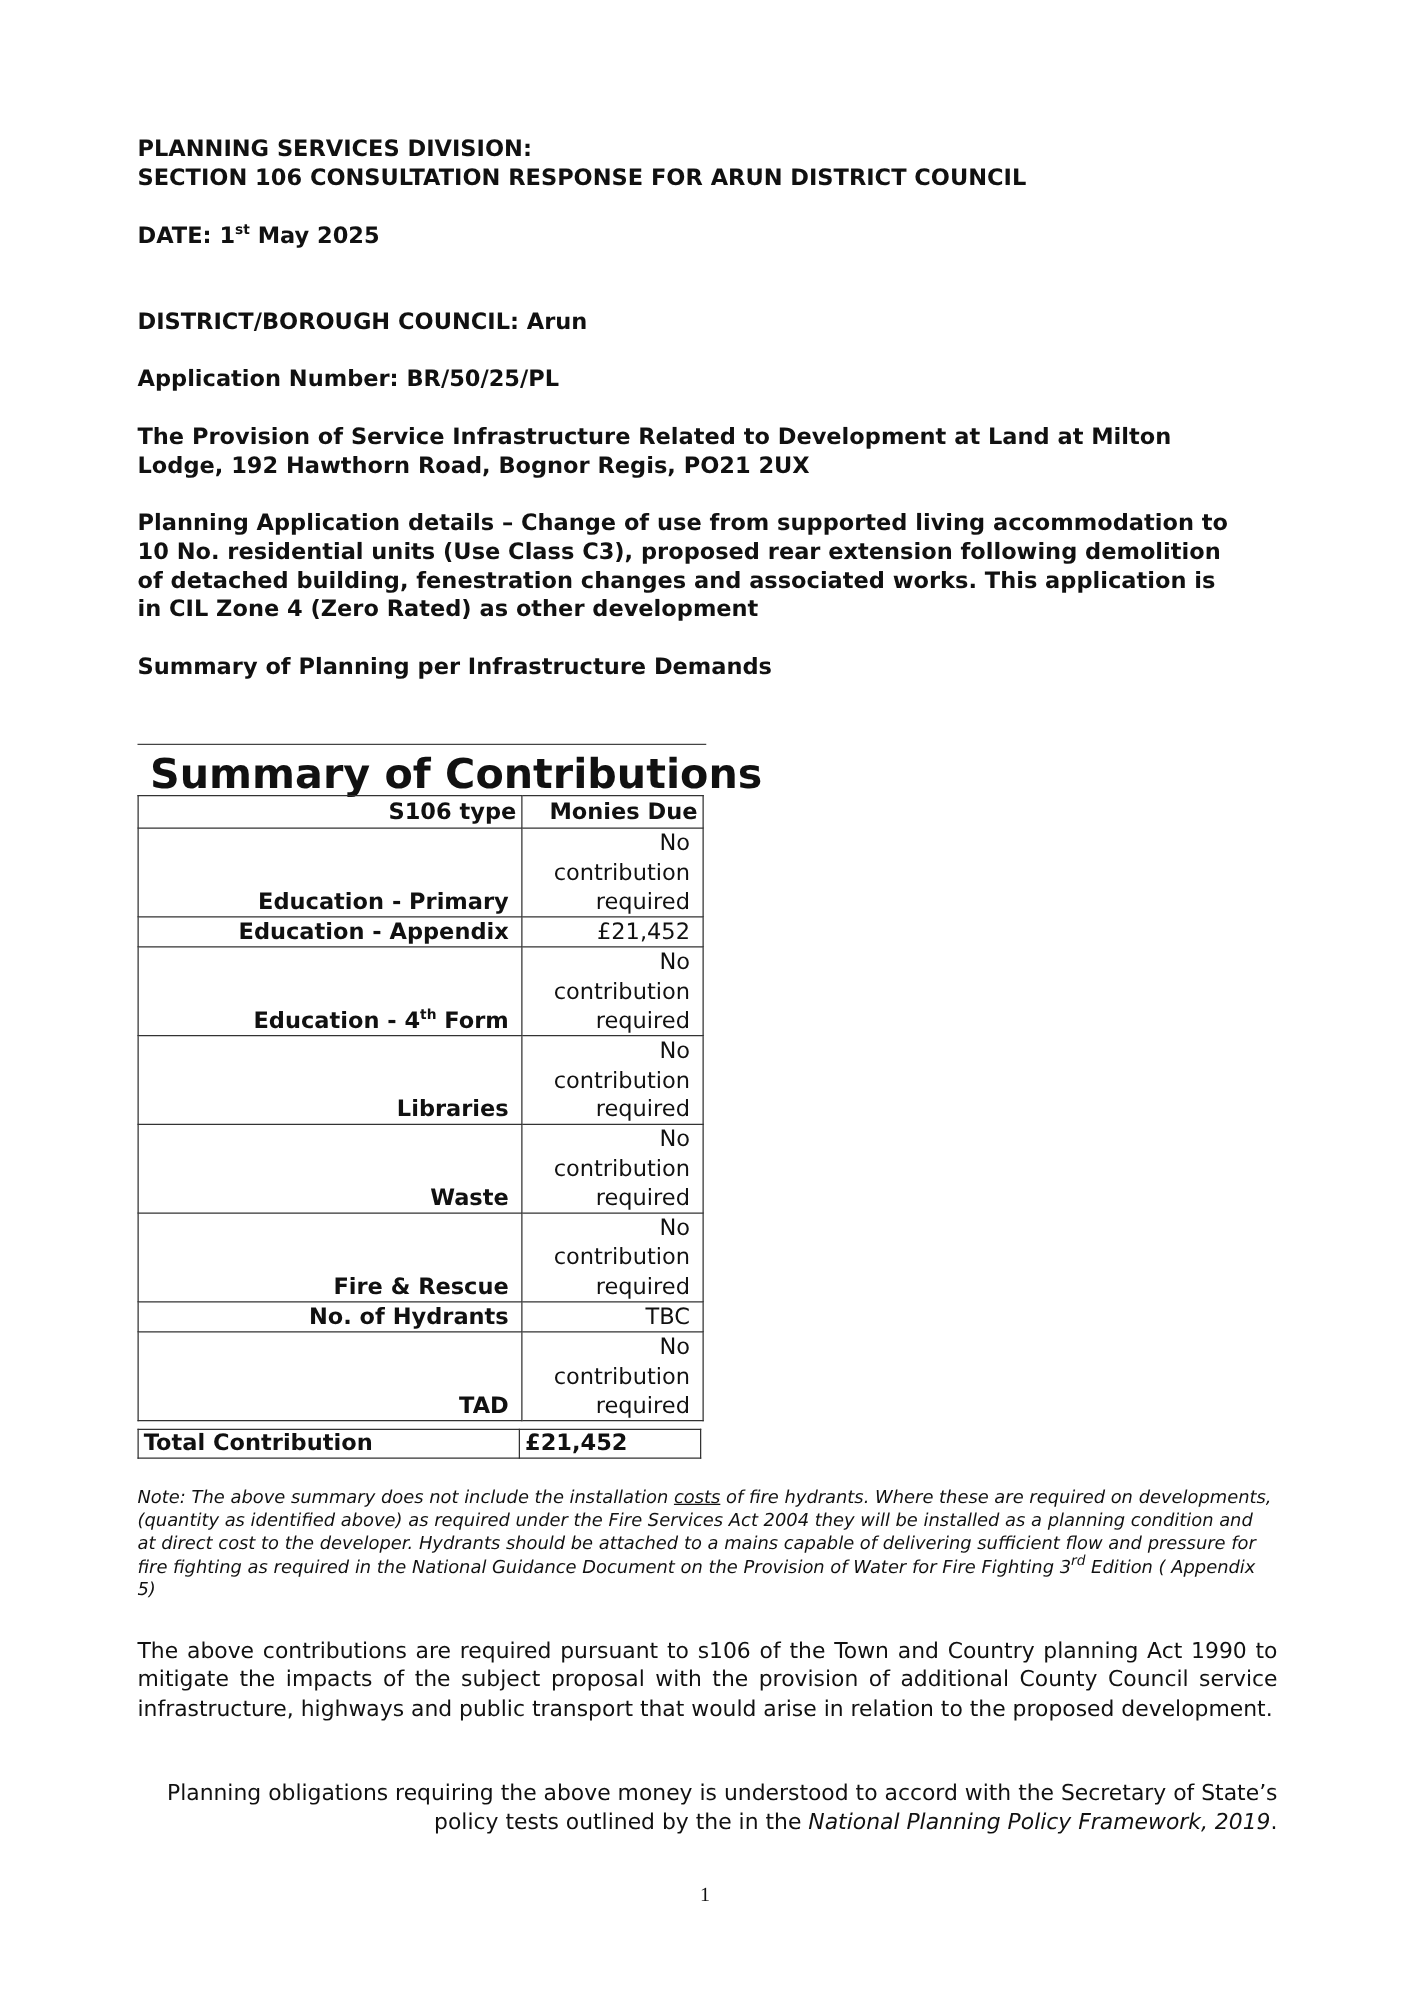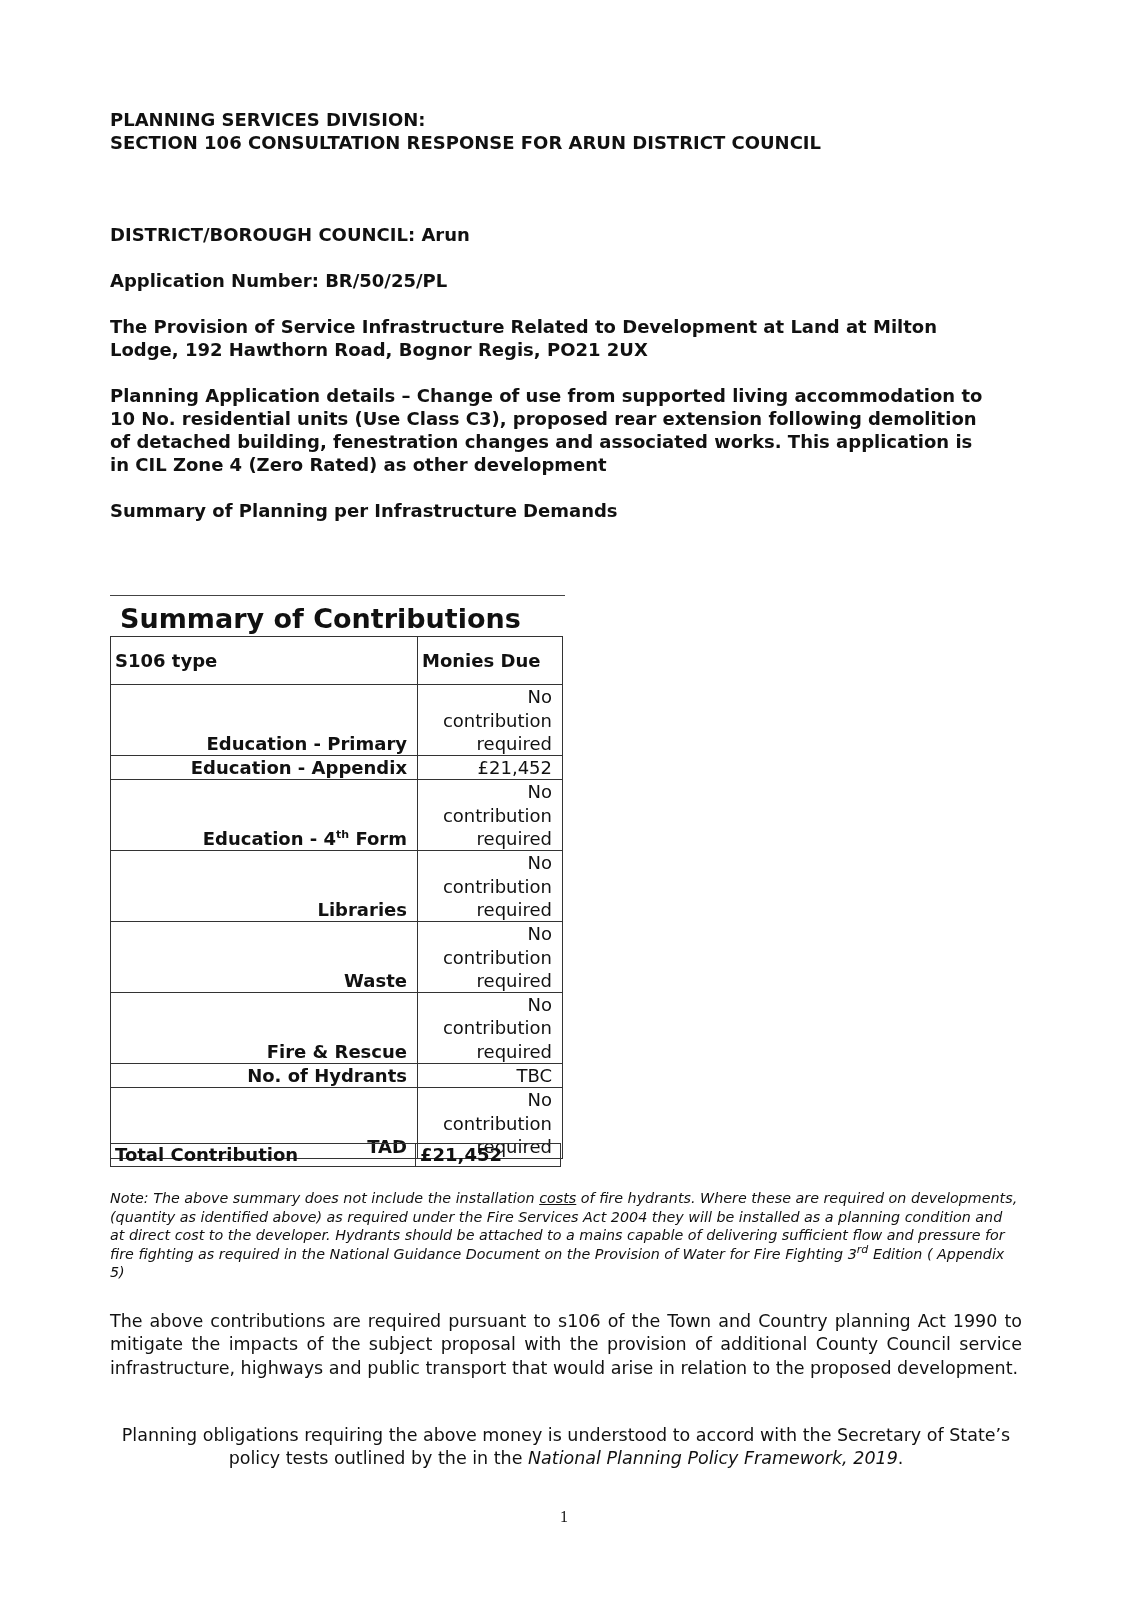--- a/index.html
+++ b/index.html
@@ -2,24 +2,24 @@
 <html><head>
 <meta charset="utf-8">
 <style>
   html, body { margin: 0; padding: 0; background: #ffffff; }
   body { width: 1130px; height: 1600px; position: relative; overflow: hidden; color: #111; font-family: "DejaVu Sans", sans-serif; }
   .page { position: absolute; left: 110px; top: 108px; width: 920px; }
   .hdr { font-weight: bold; font-size: 18px; line-height: 23px; margin: 0; }
   .gap { height: 23px; }
   sup { font-size: 11px; line-height: 0; vertical-align: super; }
   .rule { position: absolute; left: 110px; top: 595px; width: 455px; height: 1px; background: #444; }
-  .tbl-title { position: absolute; left: 120px; top: 603px; font-weight: bold; font-size: 27px; line-height: 32px; margin: 0; }
+  .tbl-title { position: absolute; left: 120px; top: 603px; font-weight: bold; font-size: 33px; line-height: 32px; margin: 0; }
   table.contrib { position: absolute; left: 110px; top: 636px; border-collapse: collapse; font-size: 18px; line-height: 23.3px; }
   table.contrib td, table.contrib th { border: 1.5px solid #333; padding: 0 10px 0 4px; vertical-align: bottom; text-align: right; }
-  table.contrib th { text-align: left; font-weight: bold; padding: 12px 4px; margin-top: 29px; }
+  table.contrib th { text-align: right; font-weight: bold; padding: 1px 4px; margin-top: 29px; }
   table.contrib td.type { width: 290px; font-weight: bold; }
   table.contrib td.money { width: 130px; }
   table.contrib th.col1 { width: 298px; }
   table.contrib th.col2 { width: 130px; }
   table.total { position: absolute; left: 110px; top: 1143px; border-collapse: collapse; font-size: 18px; line-height: 22px; font-weight: bold; }
   table.total td { border: 1.5px solid #333; padding: 0 10px 0 4px; text-align: left; }
   table.total td.type { width: 290px; }
   table.total td.money { width: 130px; }
   .note { position: absolute; left: 110px; top: 1189px; width: 910px; font-style: italic; font-size: 14.3px; line-height: 18.5px; margin: 0; }
   .note u { text-decoration: underline; }
@@ -28,20 +28,21 @@
   .p2 { top: 1424px; }
   .pagenum { position: absolute; left: 560px; top: 1508px; font-family: "Liberation Serif", serif; font-size: 16px; }
 </style>
 </head>
 <body>
 
 <div class="page">
   <p class="hdr">PLANNING SERVICES DIVISION:</p>
   <p class="hdr">SECTION 106 CONSULTATION RESPONSE FOR ARUN DISTRICT COUNCIL</p>
   <div class="gap"></div>
+  <p class="hdr"><span>DATE: </span><span>1</span><sup>st</sup><span> May 2025</span></p>
   <div class="gap"></div>
   <div class="gap"></div>
   <p class="hdr">DISTRICT/BOROUGH COUNCIL: Arun</p>
   <div class="gap"></div>
   <p class="hdr">Application Number: BR/50/25/PL</p>
   <div class="gap"></div>
   <p class="hdr" style="width:870px">The Provision of Service Infrastructure Related to Development at Land at Milton Lodge, 192 Hawthorn Road, Bognor Regis, PO21 2UX</p>
   <div class="gap"></div>
   <p class="hdr" style="width:880px">Planning Application details – Change of use from supported living accommodation to 10 No. residential units (Use Class C3), proposed rear extension following demolition of detached building, fenestration changes and associated works. This application is in CIL Zone 4 (Zero Rated) as other development</p>
   <div class="gap"></div>
@@ -128,15 +129,15 @@
     <td class="type">Total Contribution</td>
     <td class="money">£21,452</td>
   </tr>
 </tbody>
   </table>
 
 <p class="note"><span>Note: The above summary does not include the installation </span><u>costs</u><span> of fire hydrants. Where these are required on developments, (quantity as identified above) as required under the Fire Services Act 2004 they will be installed as a planning condition and at direct cost to the developer. Hydrants should be attached to a mains capable of delivering sufficient flow and pressure for fire fighting as required in the National Guidance Document on the Provision of Water for Fire Fighting 3</span><sup>rd</sup><span> Edition ( Appendix 5)</span></p>
 
 <p class="para p1">The above contributions are required pursuant to s106 of the Town and Country planning Act 1990 to mitigate the impacts of the subject proposal with the provision of additional County Council service infrastructure, highways and public transport that would arise in relation to the proposed development.</p>
 
-<p class="para p2" style="text-align:center"><span>Planning obligations requiring the above money is understood to accord with the Secretary of State’s policy tests outlined by the in the </span><i>National Planning Policy Framework, 2019</i><span>.</span></p>
+<p class="para p2" style="text-align:right"><span>Planning obligations requiring the above money is understood to accord with the Secretary of State’s policy tests outlined by the in the </span><i>National Planning Policy Framework, 2019</i><span>.</span></p>
 
 <div class="pagenum">1</div>
 
 </body></html>

